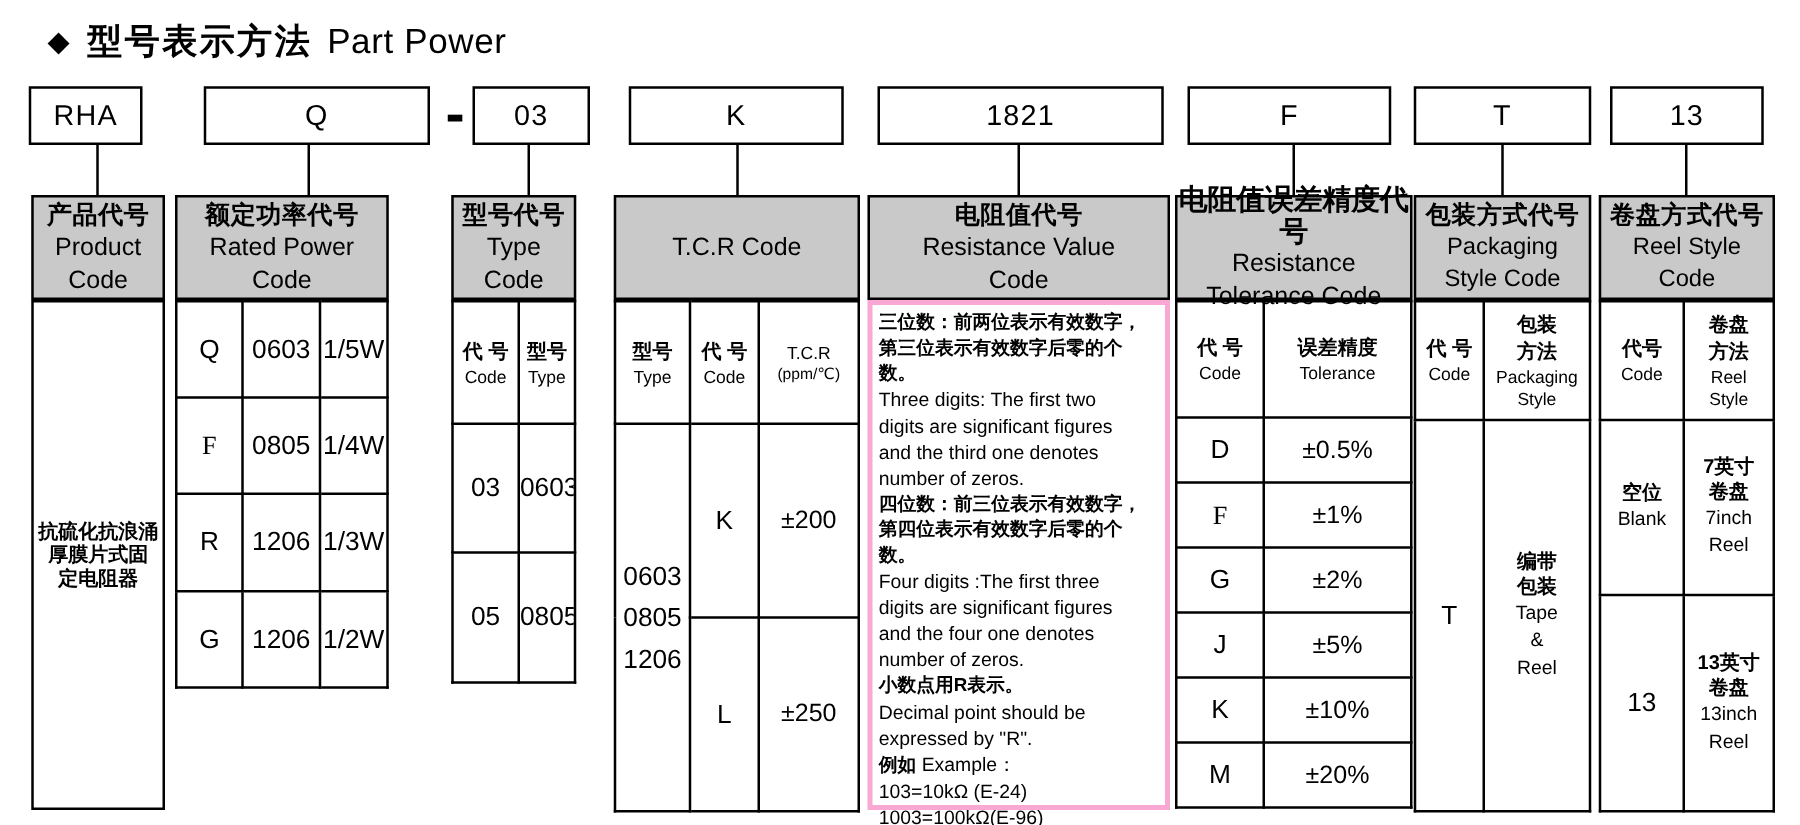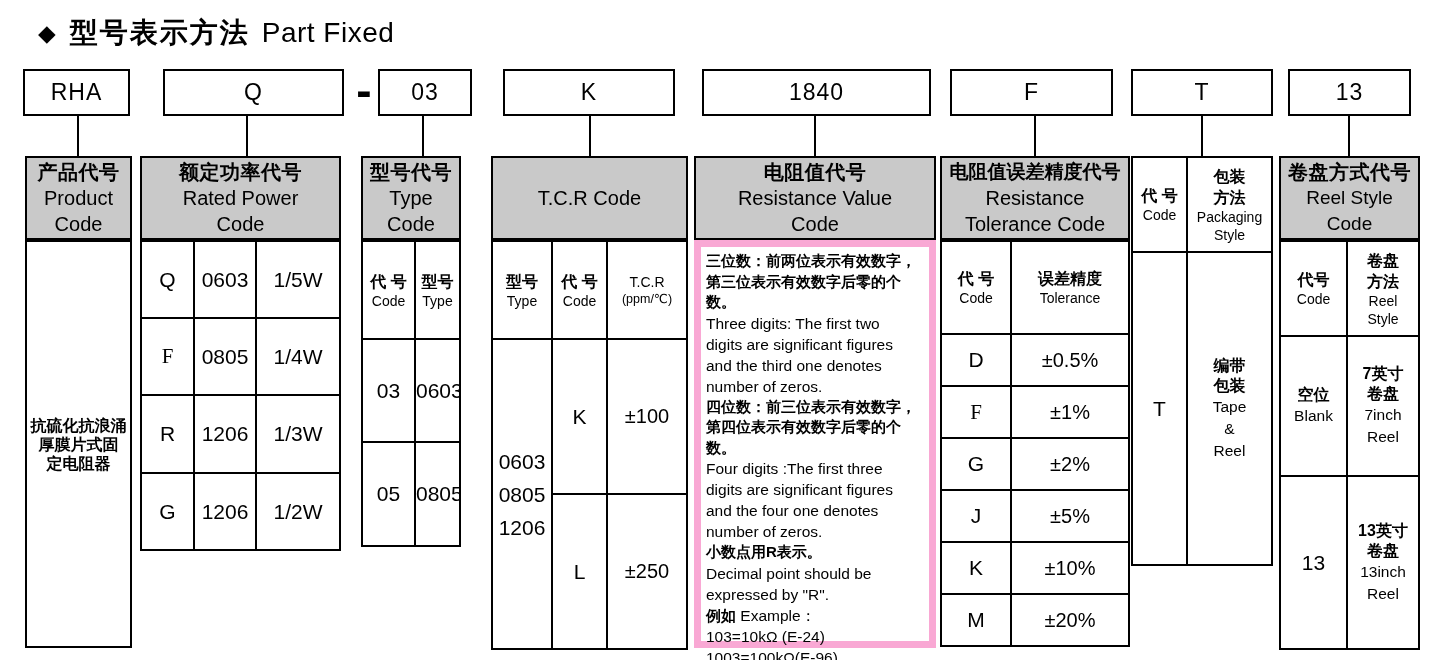--- a/index.html
+++ b/index.html
@@ -17,21 +17,21 @@
       display:flex;align-items:center;justify-content:center;font-size:23px;letter-spacing:1px;background:#fff;}
   .pn-sep{position:absolute;top:66px;height:47px;width:26px;display:flex;align-items:center;justify-content:center;
       font-size:46px;font-weight:bold;}
   .conn{position:absolute;top:116px;height:40px;width:2px;background:#000;}
 
   
   .col{position:absolute;top:156px;}
   .chead{height:84px;background:#c9c9c9;border:2px solid #000;box-sizing:border-box;
       display:flex;flex-direction:column;align-items:center;justify-content:center;text-align:center;}
   .hz{font-size:20px;font-weight:bold;line-height:26px;letter-spacing:.5px;white-space:pre-line;}
-  .hz-sm{font-size:19px;letter-spacing:0;}
+  .hz-sm{font-size:23px;letter-spacing:0;}
   .he{font-size:20px;font-weight:normal;line-height:26px;white-space:pre-line;}
   .he-sm{font-size:19px;}
 
   table.grid{width:100%;border-collapse:collapse;table-layout:fixed;}
   table.grid td{border:2px solid #000;text-align:center;vertical-align:middle;padding:0;overflow:hidden;}
 
   .sz{display:block;font-size:16px;font-weight:bold;line-height:21px;white-space:pre-line;}
   .se{display:block;font-size:14px;line-height:18px;white-space:pre-line;}
   .sxs{display:block;font-size:12.5px;line-height:16px;}
   .val{font-size:21px;}
@@ -41,43 +41,43 @@
   .bz{display:block;font-size:16px;font-weight:bold;line-height:20px;white-space:pre-line;}
   .be{display:block;font-size:15.5px;line-height:22px;white-space:pre-line;}
 
   
   .pbody{height:408px;border:2px solid #000;box-sizing:border-box;display:flex;
       align-items:center;justify-content:center;text-align:center;}
   .pzh{font-size:16px;font-weight:bold;line-height:19px;white-space:pre-line;}
   .pen{font-size:14.5px;line-height:25px;white-space:pre-line;}
 
   
-  .rvbody{height:408px;border:7px solid #f9a8d4;box-sizing:border-box;padding:4px 5px;text-align:left;}
+  .rvbody{height:408px;border:4px solid #f9a8d4;box-sizing:border-box;padding:4px 5px;text-align:left;}
   .rvz{font-size:15px;font-weight:bold;line-height:20.5px;white-space:pre-line;}
   .rve{font-size:15.5px;line-height:21px;white-space:pre-line;}
   .rvmix{font-size:15.5px;line-height:21px;}
   .rvmix .mzh{font-weight:bold;font-size:15px;}
 </style>
 </head>
 <body>
 
 <div id="page">
 
   <div class="title">
     <span class="bullet">◆</span>
     <span class="t-zh">型号表示方法</span>
-    <span class="t-en">Part Fixed</span>
-  </div>
-
-  <div class="pn" style="left:23px;width:107px;">RHA</div>
+    <span class="t-en">Part Power</span>
+  </div>
+
+  <div class="pn" style="left:23px;width:91px;">RHA</div>
   <div class="pn" style="left:163px;width:181px;">Q</div>
   <div class="pn-sep" style="left:351px;">-</div>
   <div class="pn" style="left:378px;width:94px;">03</div>
   <div class="pn" style="left:503px;width:172px;">K</div>
-  <div class="pn" style="left:702px;width:229px;">1840</div>
+  <div class="pn" style="left:702px;width:229px;">1821</div>
   <div class="pn" style="left:950px;width:163px;">F</div>
   <div class="pn" style="left:1131px;width:142px;">T</div>
   <div class="pn" style="left:1288px;width:123px;">13</div>
 
   <div class="conn" style="left:77px;"></div>
   <div class="conn" style="left:246px;"></div>
   <div class="conn" style="left:422px;"></div>
   <div class="conn" style="left:589px;"></div>
   <div class="conn" style="left:814px;"></div>
   <div class="conn" style="left:1034px;"></div>
@@ -90,21 +90,21 @@
       <span class="he">Product
 Code</span>
     </div>
     <div class="pbody">
       <span class="pzh">抗硫化抗浪涌
 厚膜片式固
 定电阻器</span>
     </div>
   </div>
 
-  <div class="col" style="left:140px;width:201px;">
+  <div class="col" style="left:140px;width:171px;">
     <div class="chead">
       <span class="hz">额定功率代号</span>
       <span class="he">Rated Power
 Code</span>
     </div>
     <table class="grid">
       <colgroup>
           <col style="width:53px">
           <col style="width:62px">
           <col>
@@ -190,21 +190,21 @@
         <td>
               <span class="se">T.C.R</span>
               <span class="sxs">(ppm/℃)</span>
             </td>
       </tr>
       <tr style="height:155px;">
         <td rowspan="2"><span class="tlines">0603
 0805
 1206</span></td>
         <td class="val">K</td>
-        <td class="pm">±100</td>
+        <td class="pm">±200</td>
       </tr>
       <tr style="height:155px;">
         <td class="val">L</td>
         <td class="pm">±250</td>
       </tr>
     </tbody>
       </table>
   </div>
 
   <div class="col" style="left:694px;width:242px;">
@@ -280,20 +280,25 @@
           </tr>
       <tr style="height:52px;">
             <td class="val">M</td>
             <td class="pm">±20%</td>
           </tr>
     </tbody>
       </table>
   </div>
 
   <div class="col" style="left:1131px;width:142px;">
+    <div class="chead">
+      <span class="hz">包装方式代号</span>
+      <span class="he he-sm">Packaging
+Style Code</span>
+    </div>
     <table class="grid">
       <colgroup>
           <col style="width:55px">
           <col>
         </colgroup>
       <tbody>
           <tr style="height:95px;">
         <td>
               <span class="sz">代 号</span>
               <span class="se">Code</span>

